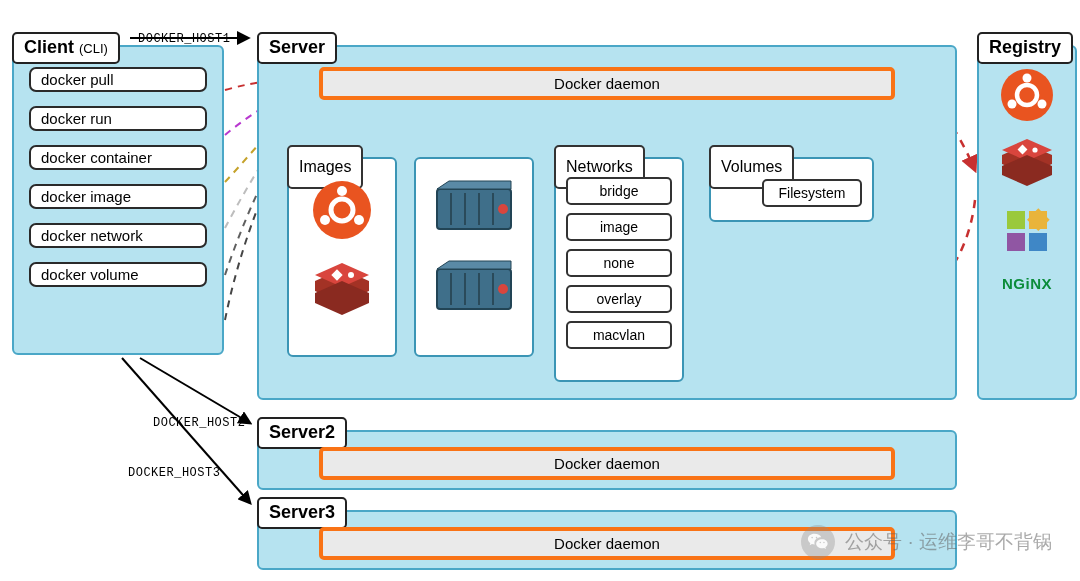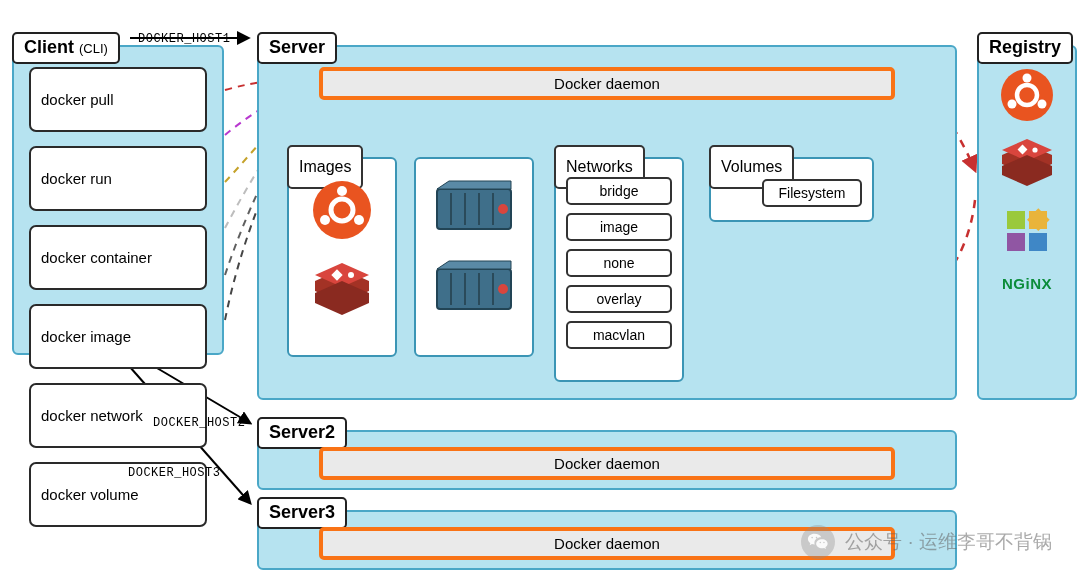--- a/index.html
+++ b/index.html
@@ -35,21 +35,21 @@
   .server { left: 257px; top: 45px; width: 700px; height: 355px; }
   .registry { left: 977px; top: 45px; width: 100px; height: 355px; }
   .server2 { left: 257px; top: 430px; width: 700px; height: 60px; }
   .server3 { left: 257px; top: 510px; width: 700px; height: 60px; }
 
   .cmd-btns { position: absolute; top: 20px; left: 15px; right: 15px; display: flex; flex-direction: column; gap: 14px; }
   .cmd-btn {
     background: #fff;
     border: 2px solid #2a2a2a;
     border-radius: 7px;
-    padding: 22px 10px;
+    padding: 2px 10px;
     font-size: 15px;
     text-align: left;
   }
 
   .daemon-bar {
     position: absolute;
     background: #eaeaea;
     border: 4px solid #f97316;
     border-radius: 5px;
     text-align: center;

